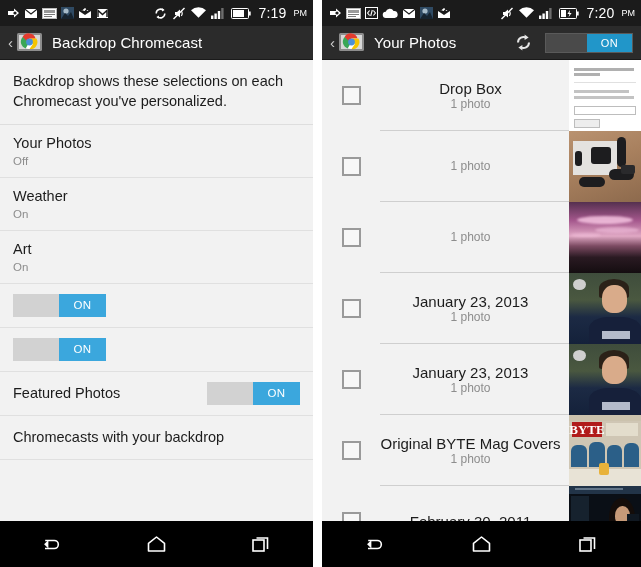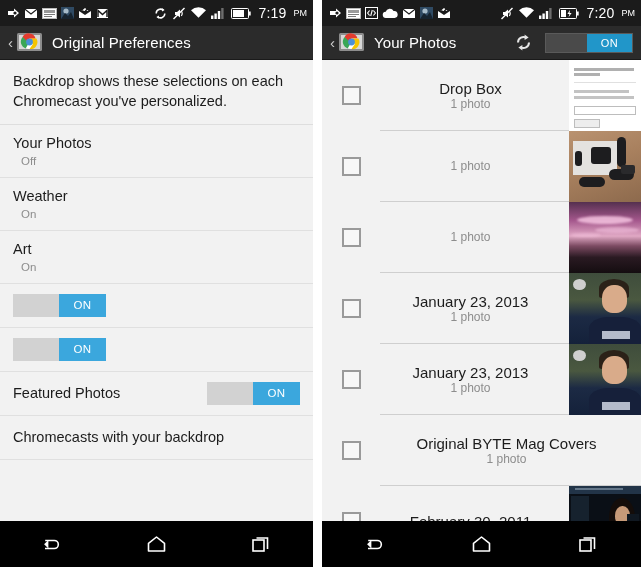--- a/index.html
+++ b/index.html
@@ -52,21 +52,21 @@
     border-bottom: 1px solid #dedede;
   }
   .intro p { font-size: 14.5px; color: #1c1c1c; line-height: 1.38; }
 
   .srow {
     border-bottom: 1px solid #e0e0e0; padding: 9px 13px 10px 13px;
     display: flex; align-items: center; background: #f2f2f2; min-height: 48px;
   }
   .srow .txt { flex: 1 1 auto; }
   .srow .title { font-size: 14.5px; color: #1c1c1c; line-height: 1.25; }
-  .srow .sub { font-size: 11.5px; color: #8d8d8d; margin-top: 3px; margin-left: 8px; }
+  .srow .sub { font-size: 11.5px; color: #8d8d8d; margin-top: 3px; }
   .sw {
     width: 93px; height: 23px; background: #d2d2d2; display: flex; align-items: stretch;
     flex: 0 0 93px;
   }
   .sw .thumb {
     margin-left: auto; width: 47px; background: #3ba7dd; color: #ffffff;
     font-size: 11.5px; display: flex; align-items: center; justify-content: center;
     letter-spacing: .5px;
   }
   .srow.plain { min-height: 44px; }
@@ -199,21 +199,21 @@
       <svg width="27" height="22" viewBox="0 0 27 22">
         <rect x="1" y="1" width="25" height="18" rx="1.5" fill="#8d8d8d"></rect>
         <rect x="3" y="3" width="21" height="14" fill="#d8d8d8"></rect>
         <circle cx="13.5" cy="10" r="7" fill="#ffffff"></circle>
         <path d="M13.5 3a7 7 0 0 1 6.06 3.5H13.5z" fill="#e33b2e"></path>
         <path d="M6.6 5.1 10.2 11 13.5 6.5h6.06A7 7 0 0 0 6.6 5.1z" fill="#e33b2e"></path>
         <path d="M6.6 5.1A7 7 0 0 0 9.6 16.4l3.3-5.4z" fill="#3aa757"></path>
         <path d="M20.4 6.5H13.5l3.3 5.7-3.3 4.8a7 7 0 0 0 6.9-10.5z" fill="#f5c400"></path>
         <circle cx="13.5" cy="10" r="3.4" fill="#4a90d9"></circle>
       </svg>
-      <span class="ab-title">Original Preferences</span>
+      <span class="ab-title">Backdrop Chromecast</span>
     </div>
 
     <div class="content">
 
       <div class="intro">
         <p>Backdrop shows these selections on each Chromecast you've personalized.</p>
       </div>
 
       <div class="srow">
         <div class="txt">
@@ -474,20 +474,33 @@
       </div>
 
       <div class="prow">
         <div class="cb-cell">
           <span class="checkbox"></span>
         </div>
         <div class="info">
           <span class="pname">Original BYTE Mag Covers</span>
           <span class="pcount">1 photo</span>
         </div>
+        <div class="thumb-cell">
+          <div class="thumb-img t-byte">
+            <div class="band" style="left:0;top:0;width:72px;height:6px;background:#cbc2ad"></div>
+            <div class="logo" style="left:3px;top:7px;width:30px;height:15px;font-size:13px">BYTE</div>
+            <div style="position:absolute;left:37px;top:8px;width:32px;height:13px;background:#e3ddcc"></div>
+            <div class="crew" style="left:2px;top:30px;width:16px;height:22px;border-radius:6px 6px 0 0"></div>
+            <div class="crew" style="left:20px;top:27px;width:16px;height:25px;border-radius:6px 6px 0 0"></div>
+            <div class="crew" style="left:38px;top:30px;width:15px;height:22px;border-radius:6px 6px 0 0"></div>
+            <div class="crew" style="left:55px;top:28px;width:15px;height:24px;border-radius:6px 6px 0 0"></div>
+            <div class="tbl" style="left:0;top:54px;width:72px;height:17px"></div>
+            <div style="position:absolute;left:30px;top:48px;width:10px;height:12px;background:#e8b23a;border-radius:2px"></div>
+          </div>
+        </div>
       </div>
 
       <div class="prow">
         <div class="cb-cell">
           <span class="checkbox"></span>
         </div>
         <div class="info">
           <span class="pname">February 30, 2011</span>
           <span class="pcount"></span>
         </div>

